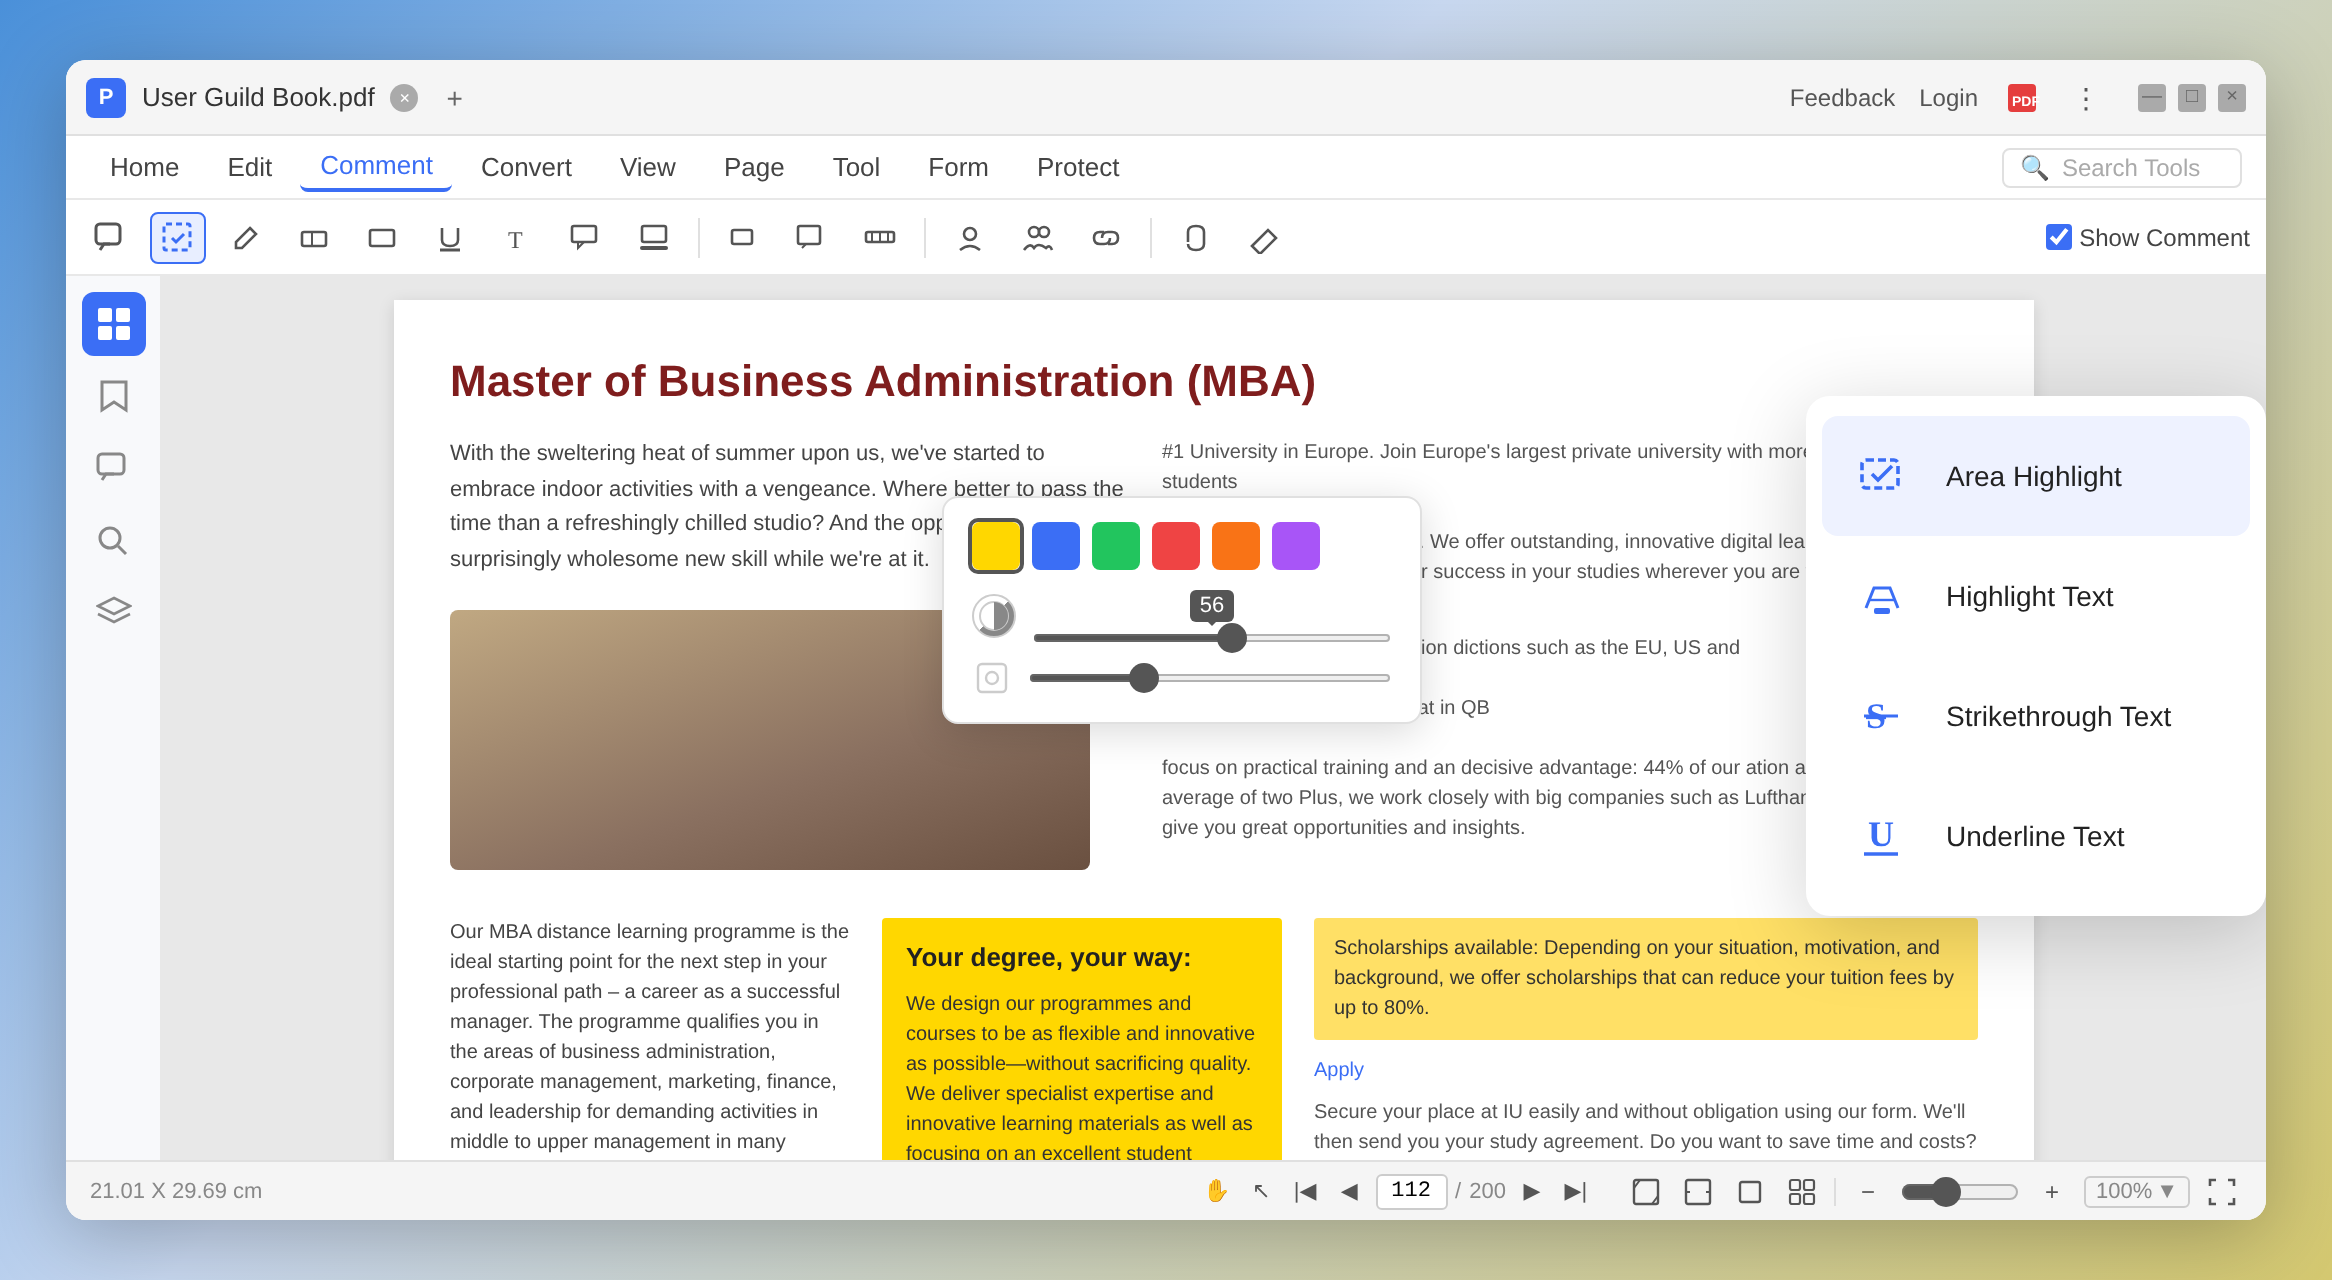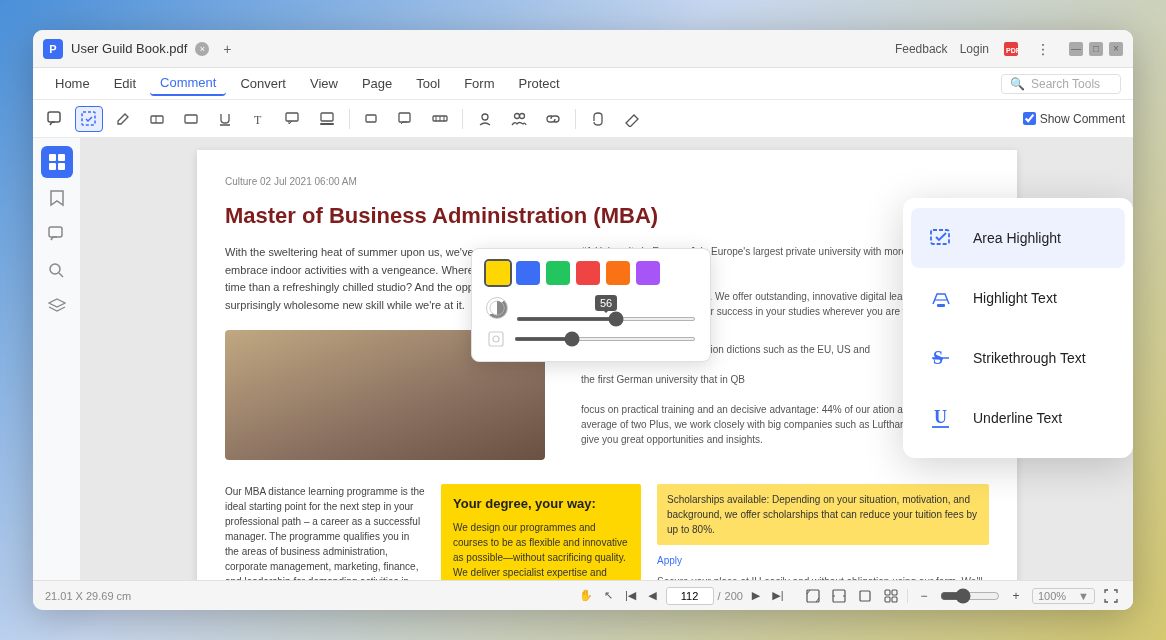--- a/index.html
+++ b/index.html
@@ -373,24 +373,25 @@
       font-size: 11px;
       color: #888;
       gap: 8px;
     }
     .bottom-nav-btn {
       width: 18px; height: 18px;
       display: flex; align-items: center; justify-content: center;
       cursor: pointer; font-size: 11px; color: #555;
     }
     .page-input {
-      width: 48px; height: 18px;
+      width: 36px; height: 18px;
       border: 1px solid #ccc; border-radius: 3px;
       font-size: 11px; text-align: center;
       background: #fff;
+      font-family: Liberation Mono, monospace;
     }
     .right-tools {
       display: flex; align-items: center; gap: 6px; margin-left: 8px;
     }
     .right-tool-btn {
       width: 20px; height: 20px;
       display: flex; align-items: center; justify-content: center;
       cursor: pointer; font-size: 12px; color: #555;
     }
   </style>
@@ -578,21 +579,20 @@
       <div class="sidebar-icon">
         <svg width="18" height="16" viewBox="0 0 18 16">
             <path d="M9 1 L17 5 L9 9 L1 5 Z" fill="none" stroke="#888" stroke-width="1.3"></path>
             <path d="M1 9 L9 13 L17 9" fill="none" stroke="#888" stroke-width="1.3"></path>
           </svg>
       </div>
     </div>
 
     <div class="pdf-area">
       <div class="pdf-page">
-        <div class="pdf-date">Culture 02 Jul 2021 06:00 AM</div>
         <div class="pdf-title">Master of Business Administration (MBA)</div>
         <div class="pdf-two-col">
           <div class="pdf-col-left">
             <div class="pdf-intro">With the sweltering heat of summer upon us, we've started to embrace indoor activities with a vengeance. Where better to pass the time than a refreshingly chilled studio? And the opportunity to learn a surprisingly wholesome new skill while we're at it.</div>
             <div class="pdf-image-placeholder">
               <div class="pdf-image-inner"></div>
             </div>
           </div>
           <div class="pdf-col-right">
             <div style="margin-bottom:8px;font-size:10px;color:#555;line-height:1.5;">
@@ -734,21 +734,21 @@
               <rect x="8" y="1" width="5" height="5" rx="1" fill="none" stroke="#555" stroke-width="1.1"></rect>
               <rect x="1" y="8" width="5" height="5" rx="1" fill="none" stroke="#555" stroke-width="1.1"></rect>
               <rect x="8" y="8" width="5" height="5" rx="1" fill="none" stroke="#555" stroke-width="1.1"></rect>
             </svg>
         </div>
       </div>
       <div style="width:1px;height:14px;background:#ddd;"></div>
       <div class="right-tool-btn">−</div>
       <input type="range" style="width: 60px; accent-color: rgb(85, 85, 85);" min="50" max="200" value="100">
       <div class="right-tool-btn">+</div>
-      <div style="border:1px solid #ccc;border-radius:3px;padding:1px 5px;font-size:11px;cursor:pointer;display:flex;align-items:center;gap:12px;">
+      <div style="border:1px solid #ccc;border-radius:3px;padding:1px 5px;font-size:11px;cursor:pointer;display:flex;align-items:center;gap:2px;">
         <span>100%</span>
         <span>▼</span>
       </div>
       <div class="right-tool-btn">
         <svg width="14" height="14" viewBox="0 0 14 14">
             <path d="M1 4 L1 1 L4 1 M10 1 L13 1 L13 4 M13 10 L13 13 L10 13 M4 13 L1 13 L1 10" fill="none" stroke="#555" stroke-width="1.3"></path>
           </svg>
       </div>
     </div>
   </div>

